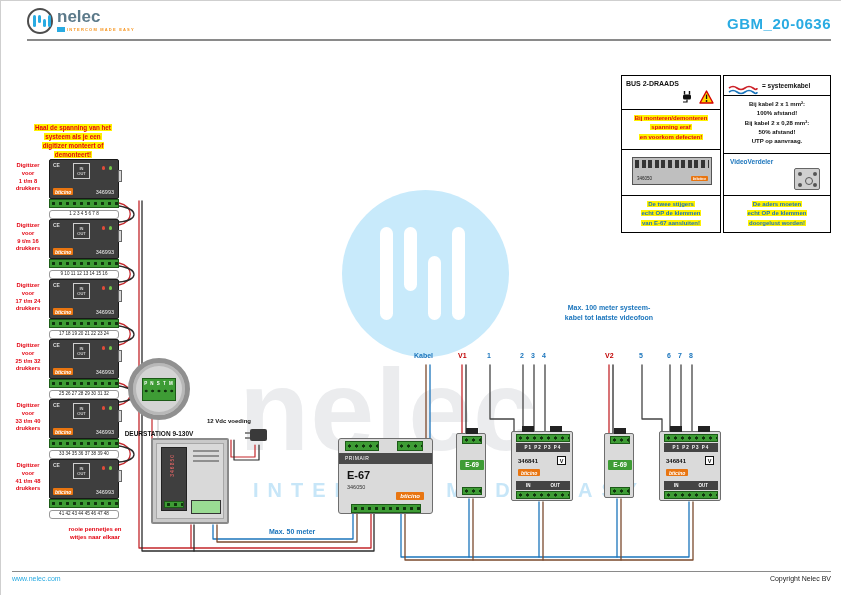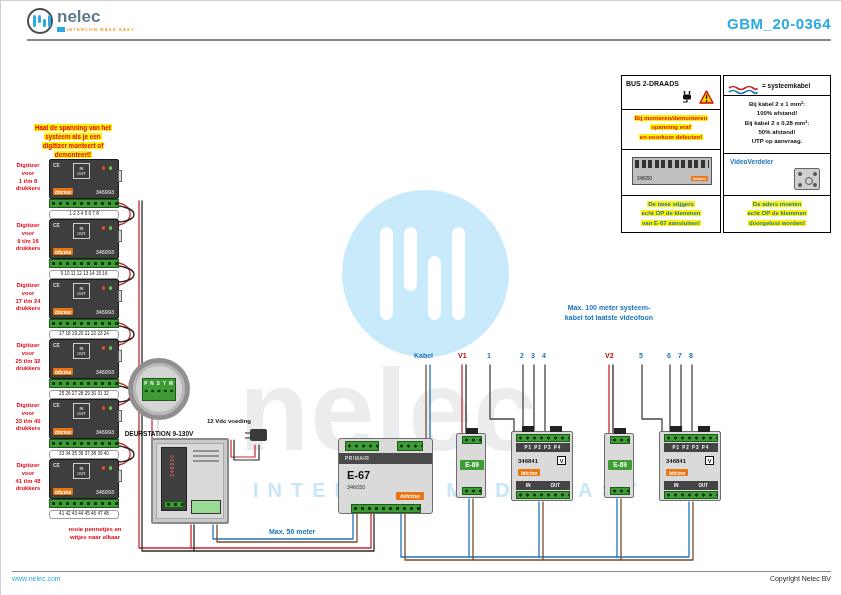--- a/index.html
+++ b/index.html
@@ -230,21 +230,21 @@
         <i class="li1"></i>
         <i class="li2"></i>
         <i class="li3"></i>
         <i class="li4"></i>
       </span>
     <span class="logo-texts">
       <span class="logo-name">nelec</span>
       <span class="logo-tag">INTERCOM MADE EASY</span>
     </span>
   </div>
-  <div class="doc-title">GBM_20-0364</div>
+  <div class="doc-title">GBM_20-0636</div>
   <div class="hrule"></div>
 
   <div class="frule"></div>
   <div class="site">www.nelec.com</div>
   <div class="copy">Copyright Nelec BV</div>
 
   <div class="power-warning note-red hl">
     <div><span>Haal de spanning van het</span></div>
     <div><span>systeem als je een</span></div>
     <div><span>digitizer monteert of</span></div>

